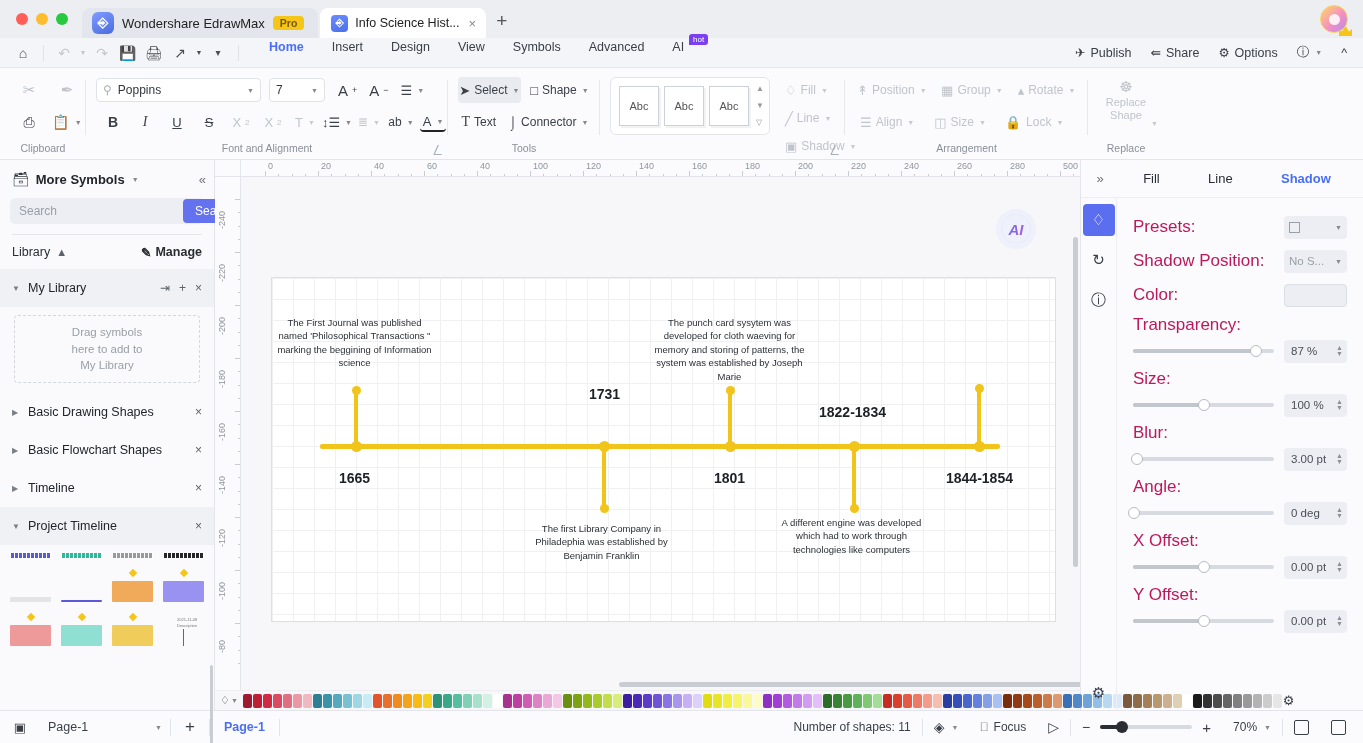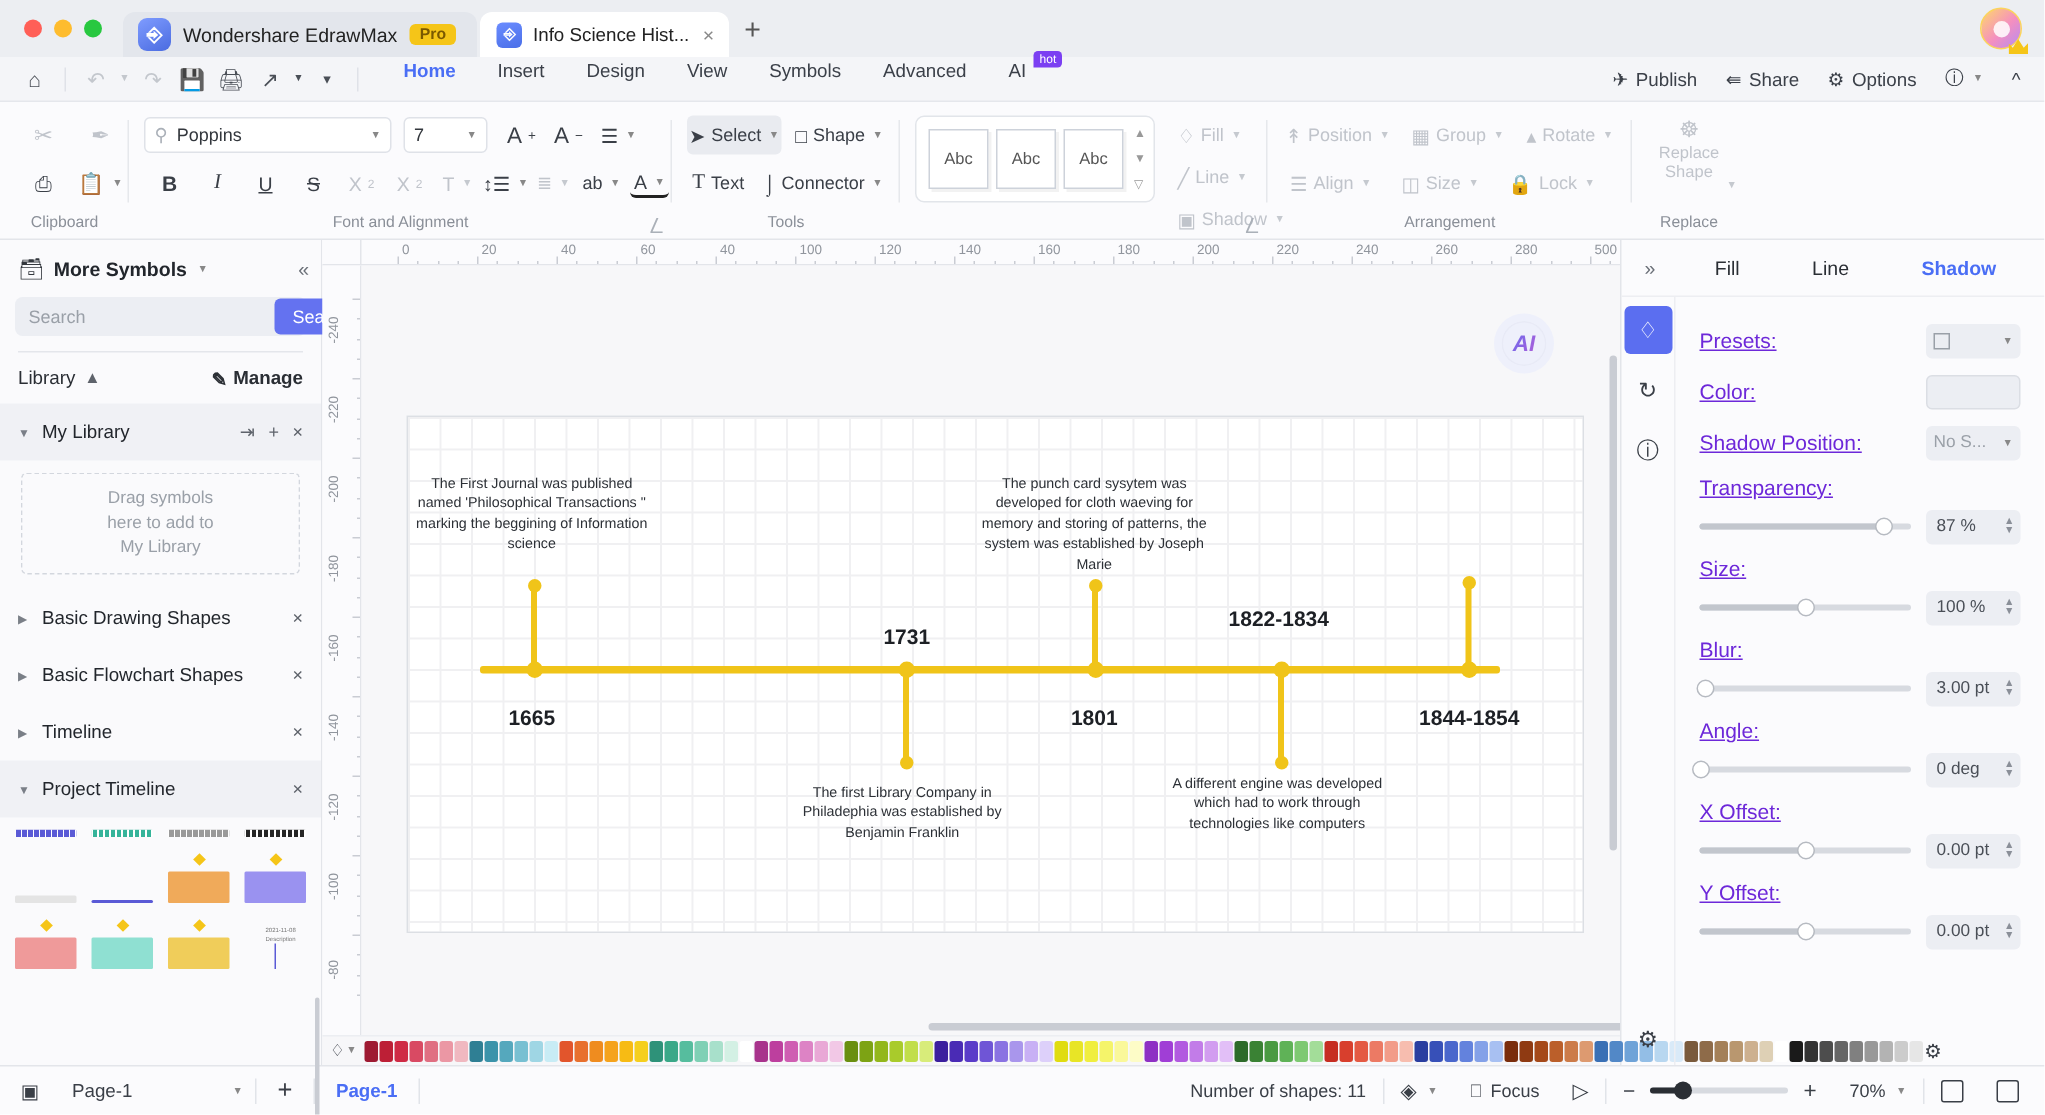--- a/index.html
+++ b/index.html
@@ -272,21 +272,21 @@
     padding-top: 6px; gap: 8px; border-right: 1px solid #edeef2; position: relative;
   }
   .railbtn {
     width: 32px; height: 32px; border-radius: 4px; display: flex; align-items: center; justify-content: center;
     color: #3a3f47; font-size: 15px;
   }
   .railbtn.on { background: #5b6ef0; color: #fff; }
   .railgear { position: absolute; bottom: 8px; color: #3a3f47; font-size: 15px; }
   .rform { flex: 1; padding: 12px 16px 0 16px; overflow: hidden; position: relative; }
   .frow { display: flex; align-items: center; height: 34px; }
-  .flabel { font-size: 14px; color: #6d28d9; flex: 1; text-decoration: underline; }
+  .flabel { font-size: 17px; color: #be185d; flex: 1; }
   .fctl { width: 63px; }
   .selbox {
     display: flex; align-items: center; height: 23px; background: #eceef3; border-radius: 4px;
     padding: 0 5px; font-size: 11.5px; color: #9aa0a8; justify-content: space-between;
   }
   .selbox .sq { width: 11px; height: 11px; border: 1.2px solid #9aa0a8; }
   .colorbox { height: 23px; background: #eceef3; border: 1px solid #dbdee4; border-radius: 4px; }
   .fstack { padding-top: 2px; }
   .fstack .flabel { height: 22px; line-height: 22px; display: block; }
   .sliderrow { display: flex; align-items: center; gap: 10px; height: 30px; }
@@ -833,21 +833,21 @@
 
             <div class="tl-stem" style="left:82px; top:110px; height:58px;"></div>
             <div class="tl-dot" style="left:79px; top:163px;"></div>
             <div class="tl-dot sm" style="left:80px; top:108px;"></div>
             <div class="tl-note" style="left:5px; top:38px; width:155px;">The First Journal was published named 'Philosophical Transactions " marking the beggining of Information science</div>
             <div class="tl-year" style="left:20px; top:192px; width:125px;">1665</div>
 
             <div class="tl-stem" style="left:330px; top:168px; height:62px;"></div>
             <div class="tl-dot" style="left:327px; top:163px;"></div>
             <div class="tl-dot sm" style="left:328px; top:226px;"></div>
-            <div class="tl-year" style="left:270px; top:138px; width:125px;">1731</div>
+            <div class="tl-year" style="left:270px; top:108px; width:125px;">1731</div>
             <div class="tl-note" style="left:252px; top:244px; width:155px;">The first Library Company in Philadephia was established by Benjamin Franklin</div>
 
             <div class="tl-stem" style="left:456px; top:110px; height:58px;"></div>
             <div class="tl-dot" style="left:453px; top:163px;"></div>
             <div class="tl-dot sm" style="left:454px; top:108px;"></div>
             <div class="tl-note" style="left:380px; top:38px; width:155px;">The punch card sysytem was developed for cloth waeving for memory and storing of patterns, the system was established by Joseph Marie</div>
             <div class="tl-year" style="left:395px; top:192px; width:125px;">1801</div>
 
             <div class="tl-stem" style="left:580px; top:168px; height:62px;"></div>
             <div class="tl-dot" style="left:577px; top:163px;"></div>
@@ -1001,34 +1001,34 @@
             <span class="flabel">Presets:</span>
             <div class="fctl">
               <div class="selbox">
                 <span class="sq"></span>
                 <span class="caret">▼</span>
               </div>
             </div>
           </div>
 
           <div class="frow">
-            <span class="flabel">Color:</span>
-            <div class="fctl">
-                <div class="colorbox"></div>
-              </div>
-          </div>
-
-          <div class="frow">
             <span class="flabel">Shadow Position:</span>
             <div class="fctl">
               <div class="selbox">
                 <span>No S...</span>
                 <span class="caret">▼</span>
               </div>
             </div>
+          </div>
+
+          <div class="frow">
+            <span class="flabel">Color:</span>
+            <div class="fctl">
+                <div class="colorbox"></div>
+              </div>
           </div>
 
           <div class="fstack">
             <span class="flabel">Transparency:</span>
             <div class="sliderrow">
               <div class="slider">
                 <div class="fill" style="width:87%;"></div>
                   <div class="knob" style="left:87%;"></div>
               </div>
               <div class="spin">

